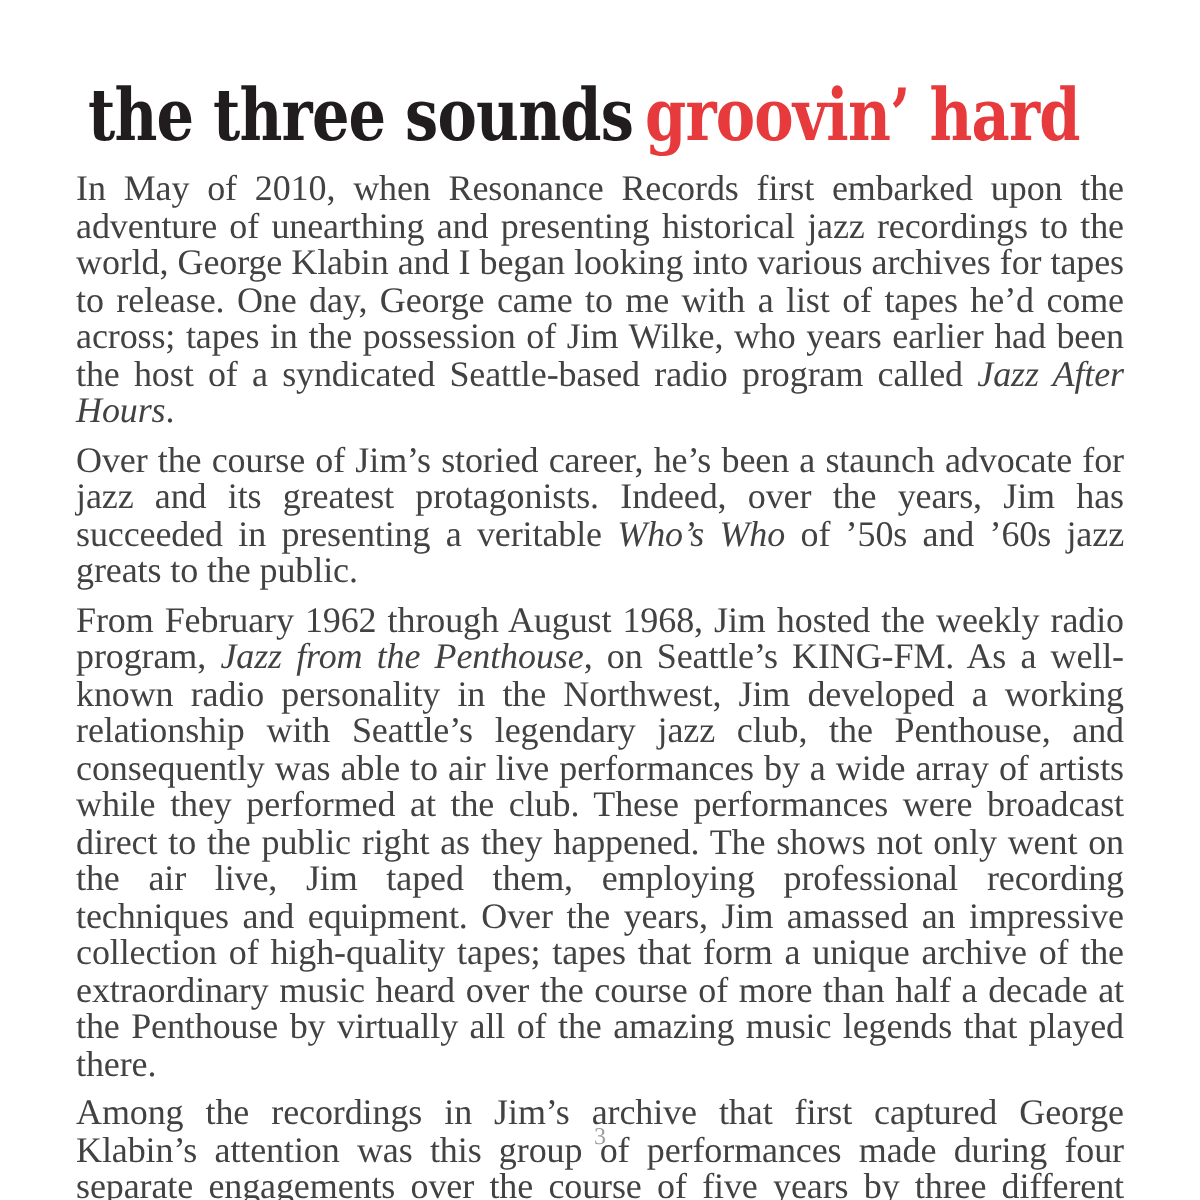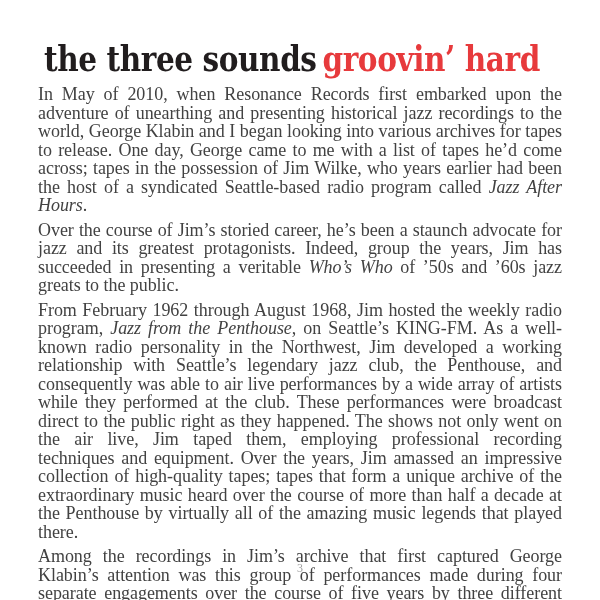--- a/index.html
+++ b/index.html
@@ -64,20 +64,20 @@
 </style>
 </head>
 <body style="background: rgb(255, 255, 255);">
 
 <div class="page">
 
   <h1 class="title" style="color: rgb(33, 29, 30);"><span>the three sounds</span><span class="red" style="color: rgb(231, 58, 60);">groovin’ hard</span></h1>
 
   <div class="body-text" style="color: rgb(66, 66, 66);">
       <p><span>In May of 2010, when Resonance Records first embarked upon the adventure of unearthing and presenting historical jazz recordings to the world, George Klabin and I began looking into various archives for tapes to release. One day, George came to me with a list of tapes he’d come across; tapes in the possession of Jim Wilke, who years earlier had been the host of a syndicated Seattle-based radio program called </span><span class="i">Jazz After Hours</span><span>.</span></p>
-      <p><span>Over the course of Jim’s storied career, he’s been a staunch advocate for jazz and its greatest protagonists. Indeed, group the years, Jim has succeeded in presenting a veri­table </span><span class="i">Who’s Who</span><span> of ’50s and ’60s jazz greats to the public.</span></p>
+      <p><span>Over the course of Jim’s storied career, he’s been a staunch advocate for jazz and its greatest protagonists. Indeed, over the years, Jim has succeeded in presenting a veri­table </span><span class="i">Who’s Who</span><span> of ’50s and ’60s jazz greats to the public.</span></p>
       <p><span>From February 1962 through August 1968, Jim hosted the weekly radio program, </span><span class="i">Jazz from the Penthouse</span><span>, on Seattle’s KING-FM. As a well-known radio personal­ity in the Northwest, Jim developed a working relationship with Seattle’s legend­ary jazz club, the Penthouse, and consequently was able to air live performances by a wide array of artists while they performed at the club. These performances were broadcast direct to the public right as they happened. The shows not only went on the air live, Jim taped them, employing professional recording techniques and equipment. Over the years, Jim amassed an impressive collection of high-quality tapes; tapes that form a unique archive of the extraordinary music heard over the course of more than half a decade at the Penthouse by virtually all of the amazing music legends that played there.</span></p>
       <p><span>Among the recordings in Jim’s archive that first captured George Klabin’s atten­tion was this group of performances made during four separate engagements over the course of five years by three different editions of the Three Sounds featuring Gene Harris. Indeed, George has long admired Gene Harris and the Three Sounds;</span></p>
     </div>
 
   <div class="footer" style="color: rgb(158, 158, 158);">3</div>
 
 </div>
 
 </body></html>

